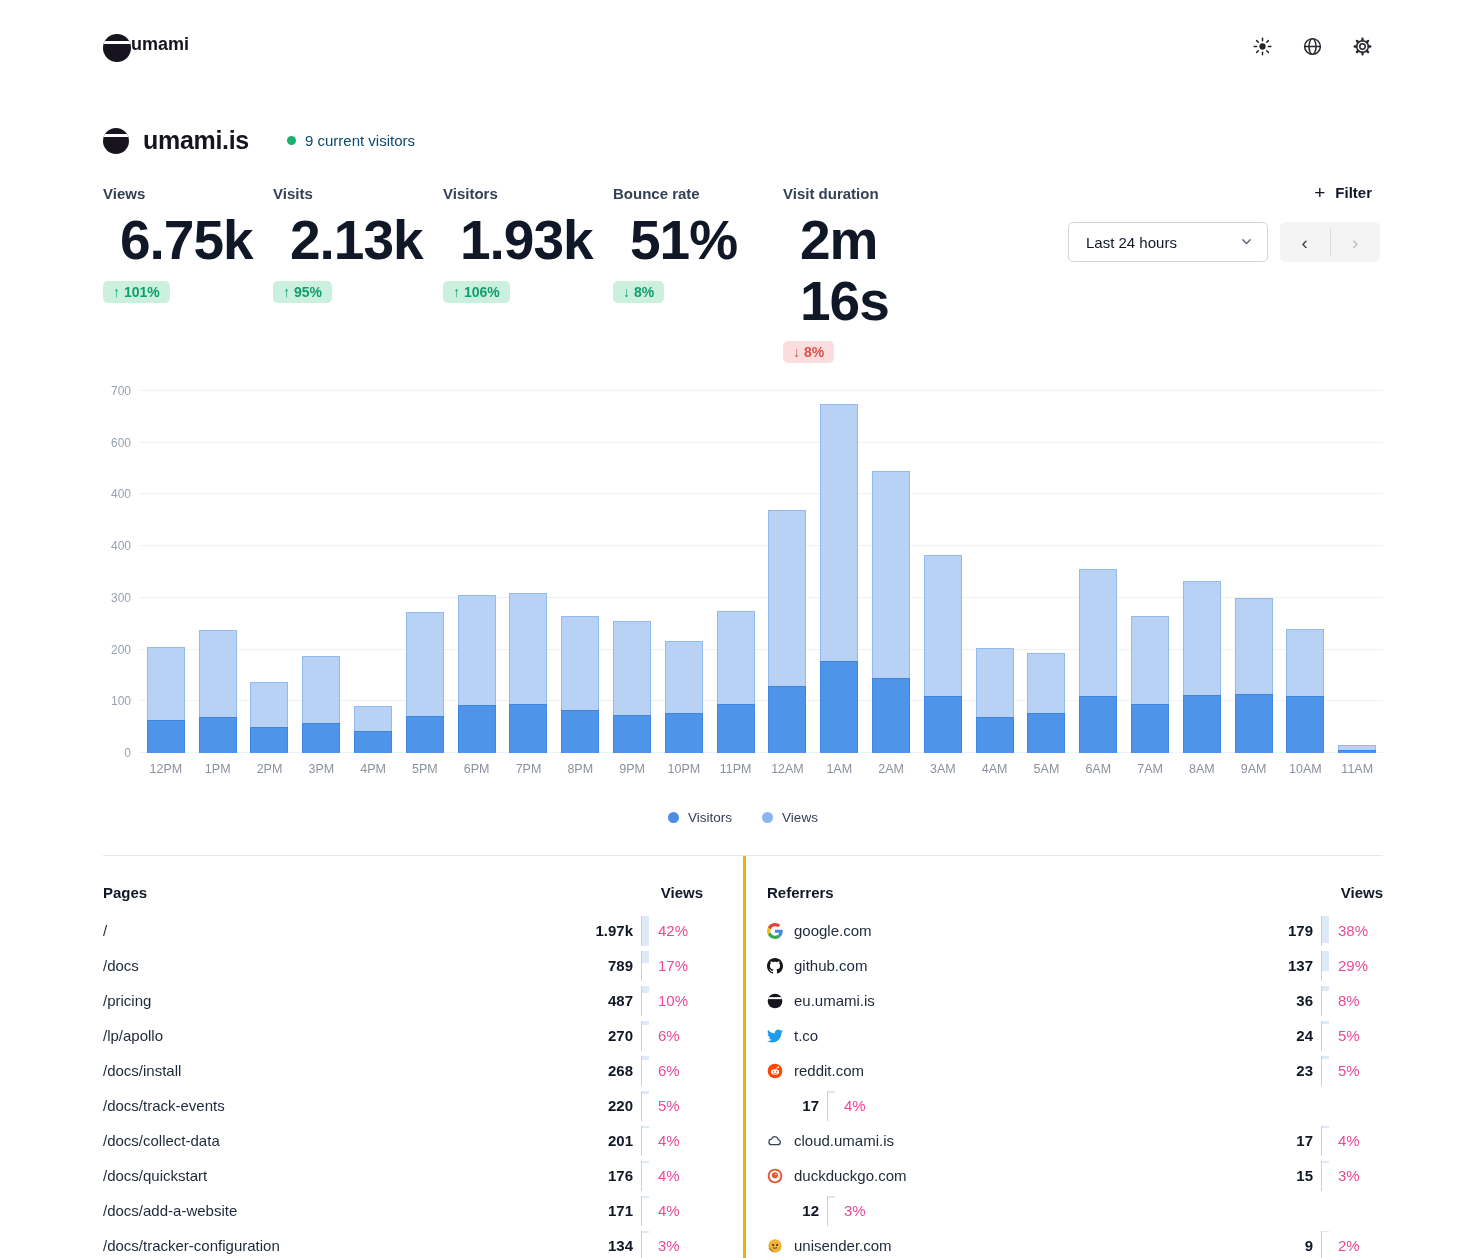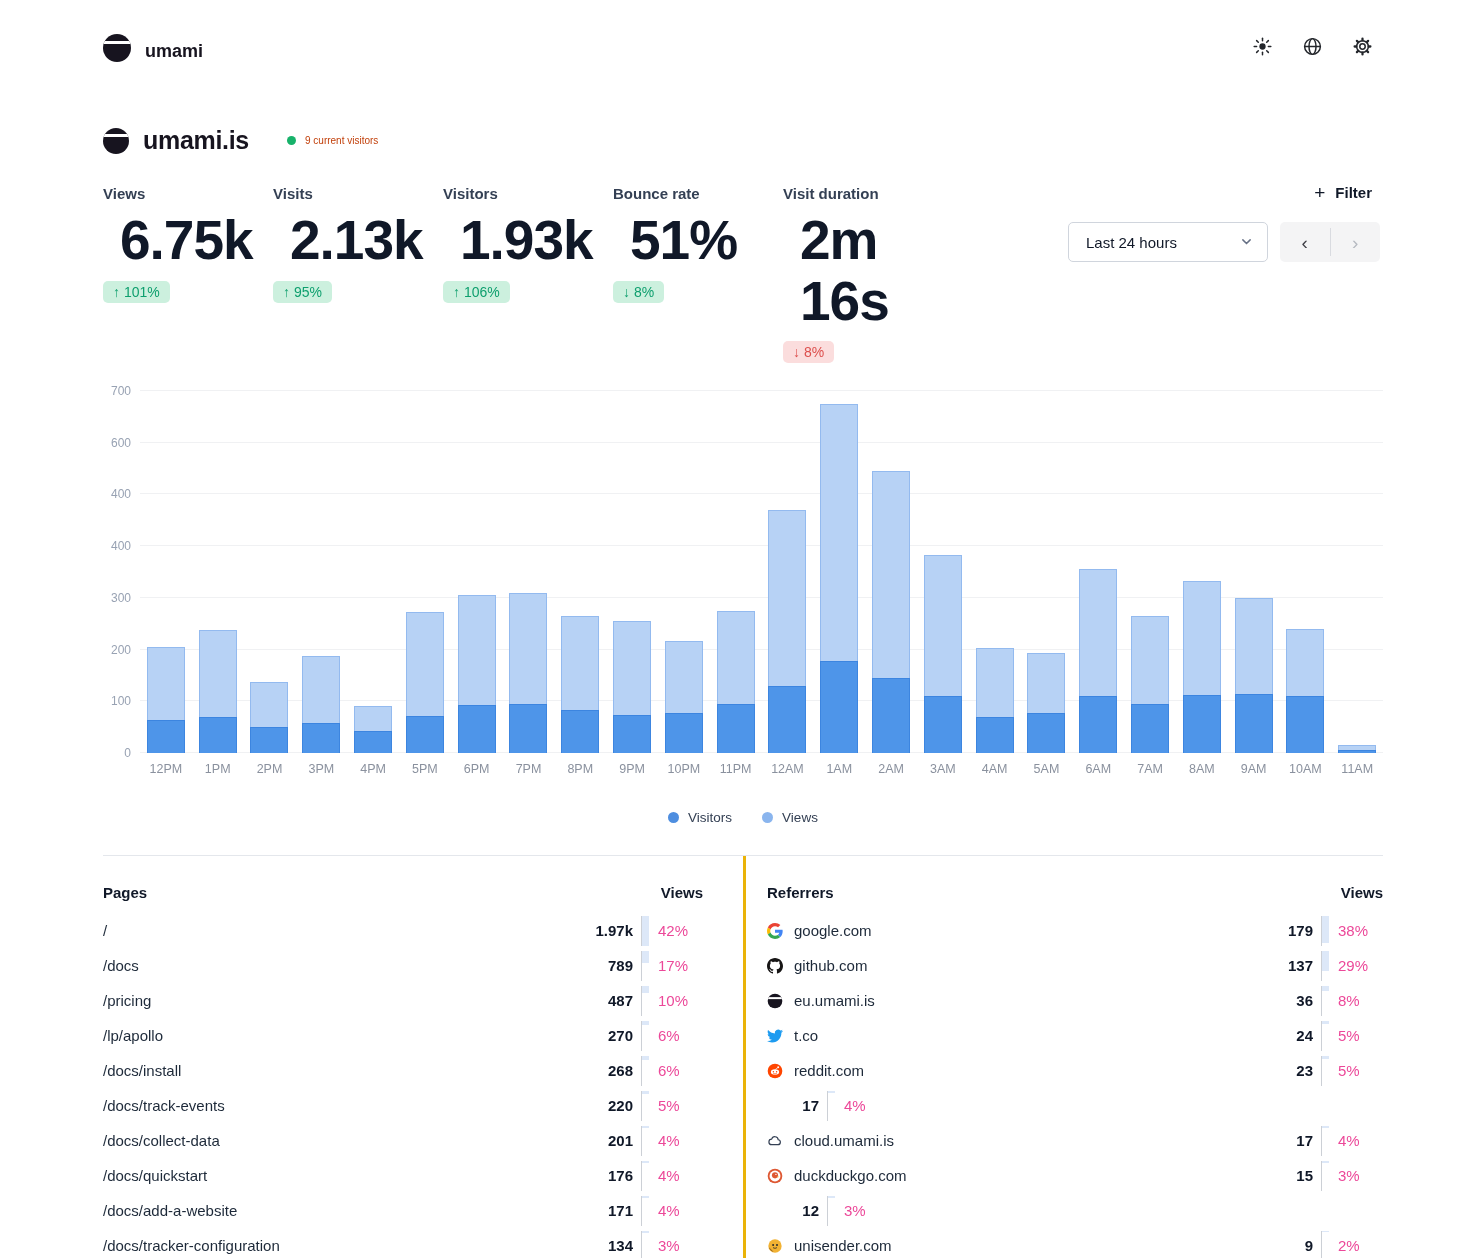--- a/index.html
+++ b/index.html
@@ -1,42 +1,42 @@
 <!DOCTYPE html>
 <html><head>
 <meta charset="utf-8">
 <style>
   * { margin:0; padding:0; box-sizing:border-box; }
   html,body { background:#ffffff; font-family:"Liberation Sans", sans-serif; color:#1d2939; }
   .page { width:1483px; min-height:1258px; margin:0 auto; background:#fff; }
 
   
   .app-header { display:flex; align-items:center; justify-content:space-between; padding:30px 103px 0 103px; }
-  .brand { display:flex; align-items:flex-end; gap:14px; cursor:pointer; }
+  .brand { display:flex; align-items:flex-start; gap:0; cursor:pointer; }
   .brand-name { font-size:18px; font-weight:700; color:#17141f; }
   .umami-logo { display:inline-block; border-radius:50%; background:#17141f; position:relative; overflow:hidden; }
   .umami-logo::after { content:""; position:absolute; left:-2px; right:-2px; top:24%; height:13%; background:#fff; }
   .logo-28 { width:28px; height:28px; }
   .logo-26 { width:26px; height:26px; }
   .header-actions { display:flex; align-items:center; gap:14px; }
   .icon-btn { width:36px; height:36px; display:flex; align-items:center; justify-content:center; border:none; background:transparent; border-radius:6px; cursor:pointer; }
 
   
   .site-row { display:flex; align-items:center; gap:14px; padding:60px 103px 0 103px; }
   .site-name { font-size:25px; font-weight:700; color:#17141f; letter-spacing:-0.3px; }
   .live { display:flex; align-items:center; gap:9px; margin-left:24px; }
   .live-dot { width:9px; height:9px; border-radius:50%; background:#17b26a; }
-  .live-text { font-size:10px; color:#c2410c; }
+  .live-text { font-size:15px; color:#0c4a6e; }
 
   
   .metrics-row { display:flex; padding:30px 103px 0 103px; position:relative; }
   .metric { width:170px; }
   .metric-label { font-size:15px; font-weight:700; color:#344054; }
   .metric-value { font-size:55px; font-weight:700; color:#101828; letter-spacing:-1px; margin-top:8px; line-height:1.1;margin-left:17px; }
-  .badge { display:inline-flex; align-items:center; gap:4px; margin-top:10px; padding:3px 10px; border-radius:5px; font-size:14px; font-weight:400; }
+  .badge { display:inline-flex; align-items:center; gap:4px; margin-top:10px; padding:3px 10px; border-radius:5px; font-size:14px; font-weight:700; }
   .badge.positive { background:#ccf0de; color:#0e9f6e; }
   .badge.negative { background:#fbdddd; color:#dd4f4d; }
 
   .toolbar { position:absolute; right:103px; top:22px; display:flex; flex-direction:column; align-items:flex-end; gap:14px; }
   .filter-btn { display:flex; align-items:center; gap:10px; background:transparent; border:none; font-size:15px; font-weight:700; color:#101828; cursor:pointer; padding:6px 8px; border-radius:6px; }
   .filter-plus { font-size:19px; font-weight:400; color:#101828; line-height:1; }
   .range-row { display:flex; align-items:center; gap:12px; }
   .date-select { width:200px; height:40px; border:1px solid #d0d5dd; border-radius:5px; background:#fff; display:flex; align-items:center; justify-content:space-between; padding:0 14px 0 17px; font-size:15px; color:#101828; cursor:pointer; }
   .pager { width:100px; height:40px; background:#f4f4f5; border-radius:5px; display:flex; overflow:hidden; }
   .pager-btn { flex:1; border:none; background:transparent; font-size:19px; line-height:1; cursor:pointer; color:#3f3f46; display:flex; align-items:center; justify-content:center; }

